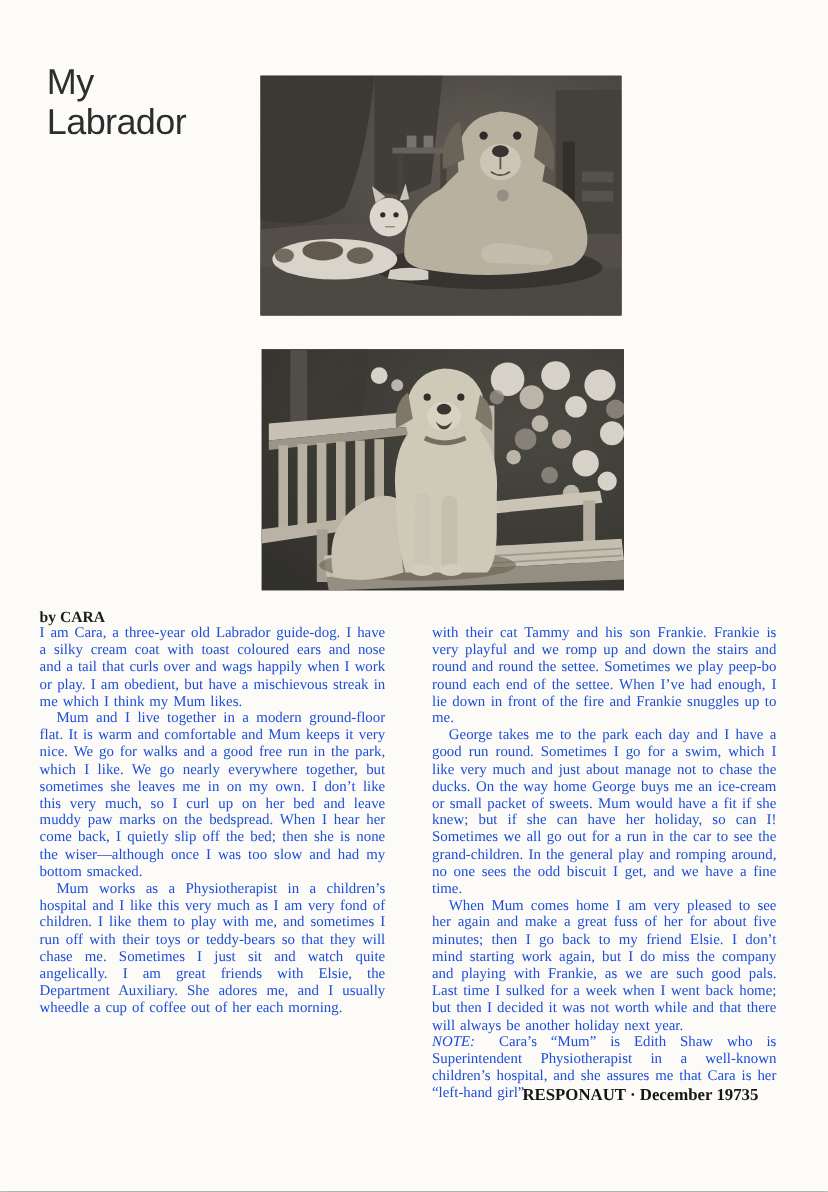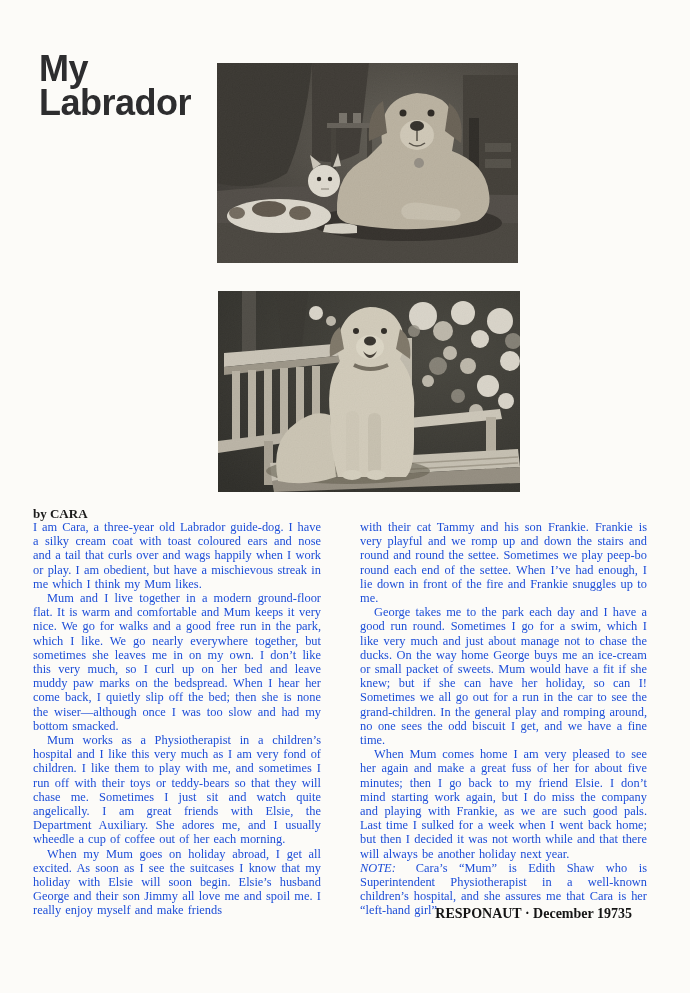--- a/index.html
+++ b/index.html
@@ -4,22 +4,22 @@
 <style>
   * { margin:0; padding:0; box-sizing:border-box; }
   html,body { background:#9a9a9a; font-family:"Liberation Serif", serif; }
   .page {
     position:relative; width:690px; height:993px; margin:0 auto;
     background:#fcfbf8; color:#1c1c1c; overflow:hidden;
     box-shadow:0 0 8px rgba(0,0,0,.4);
   }
   .title {
     position:absolute; left:39px; top:52px;
-    font-family:"Liberation Sans", sans-serif; font-weight:bold;
-    font-size:36px; line-height:34px; letter-spacing:-0.5px; color:#2d2d2f;
+    font-family:"Liberation Sans", sans-serif; font-weight:normal;
+    font-size:30px; line-height:34px; letter-spacing:-0.5px; color:#2d2d2f;
   }
   .title span { display:block; }
   .photo { position:absolute; overflow:hidden; background:#35322b; }
   .photo svg { display:block; width:100%; height:100%; }
   .photo-1 { left:217px; top:63px;  width:301px; height:200px; }
   .photo-2 { left:218px; top:291px; width:302px; height:201px; }
   .byline { position:absolute; left:33px; top:506px; font-size:13px; font-weight:bold; color:#1b1b1b; }
   .col {
     position:absolute; top:520px; font-size:12.4px; line-height:14.2px;
     text-align:justify; word-spacing:1px; color:#1d4ed8;
@@ -174,21 +174,20 @@
       <rect width="302" height="201" filter="url(#grain)" opacity="0.15"></rect>
     </svg>
   </figure>
 
   <div class="byline">by CARA</div>
 
   <div class="col col-left">
     <p>I am Cara, a three-year old Labrador guide-dog. I have a silky cream coat with toast coloured ears and nose and a tail that curls over and wags happily when I work or play. I am obedient, but have a mischievous streak in me which I think my Mum likes.</p>
     <p class="indent">Mum and I live together in a modern ground-floor flat. It is warm and comfortable and Mum keeps it very nice. We go for walks and a good free run in the park, which I like. We go nearly everywhere together, but sometimes she leaves me in on my own. I don’t like this very much, so I curl up on her bed and leave muddy paw marks on the bedspread. When I hear her come back, I quietly slip off the bed; then she is none the wiser—although once I was too slow and had my bottom smacked.</p>
     <p class="indent">Mum works as a Physiotherapist in a children’s hospital and I like this very much as I am very fond of children. I like them to play with me, and sometimes I run off with their toys or teddy-bears so that they will chase me. Sometimes I just sit and watch quite angelically. I am great friends with Elsie, the Department Auxiliary. She adores me, and I usually wheedle a cup of coffee out of her each morning.</p>
-    <p class="indent">When my Mum goes on holiday abroad, I get all excited. As soon as I see the suitcases I know that my holiday with Elsie will soon begin. Elsie’s husband George and their son Jimmy all love me and spoil me. I really enjoy myself and make friends</p>
   </div>
 
   <div class="col col-right">
     <p>with their cat Tammy and his son Frankie. Frankie is very playful and we romp up and down the stairs and round and round the settee. Sometimes we play peep-bo round each end of the settee. When I’ve had enough, I lie down in front of the fire and Frankie snuggles up to me.</p>
     <p class="indent">George takes me to the park each day and I have a good run round. Sometimes I go for a swim, which I like very much and just about manage not to chase the ducks. On the way home George buys me an ice-cream or small packet of sweets. Mum would have a fit if she knew; but if she can have her holiday, so can I! Sometimes we all go out for a run in the car to see the grand-children. In the general play and romping around, no one sees the odd biscuit I get, and we have a fine time.</p>
     <p class="indent">When Mum comes home I am very pleased to see her again and make a great fuss of her for about five minutes; then I go back to my friend Elsie. I don’t mind starting work again, but I do miss the company and playing with Frankie, as we are such good pals. Last time I sulked for a week when I went back home; but then I decided it was not worth while and that there will always be another holiday next year.</p>
     <p class="note"><em>NOTE:</em><span>Cara’s “Mum” is Edith Shaw who is Superintendent Physiotherapist in a well-known children’s hospital, and she assures me that Cara is her “left-hand girl”.</span></p>
   </div>
 
   <div class="footer">

